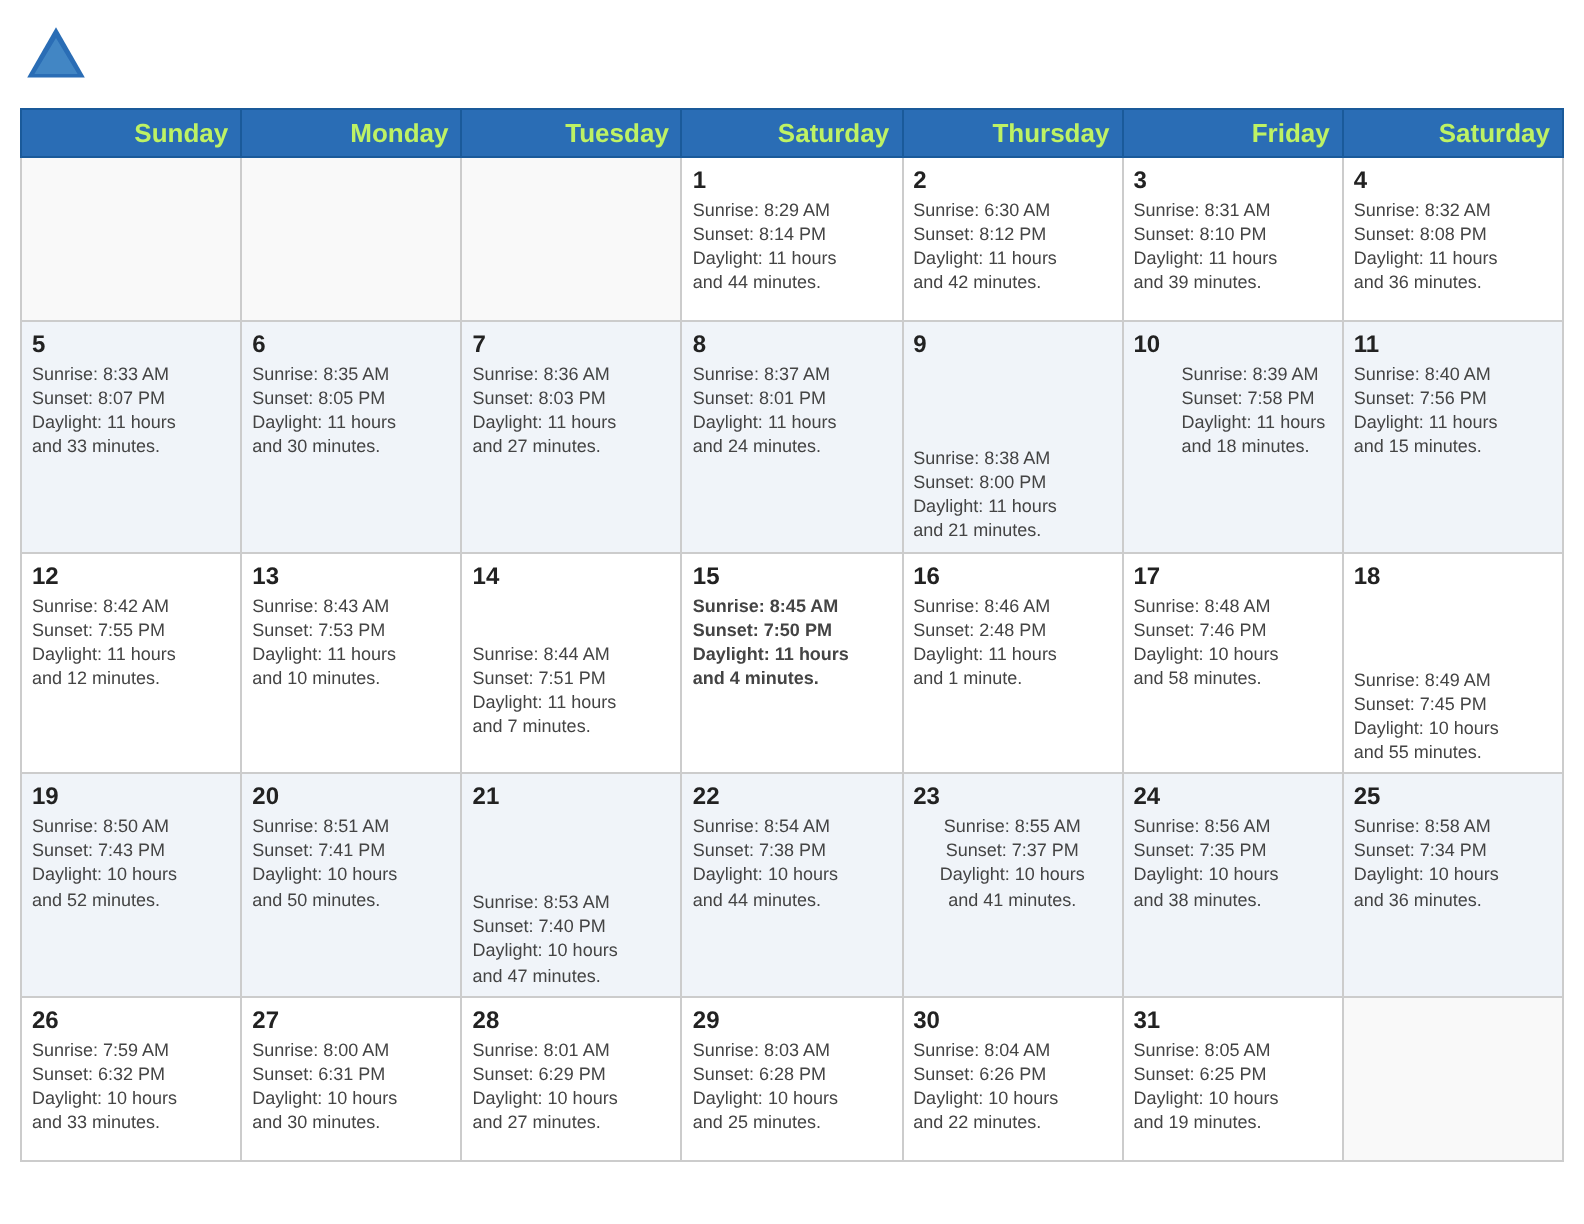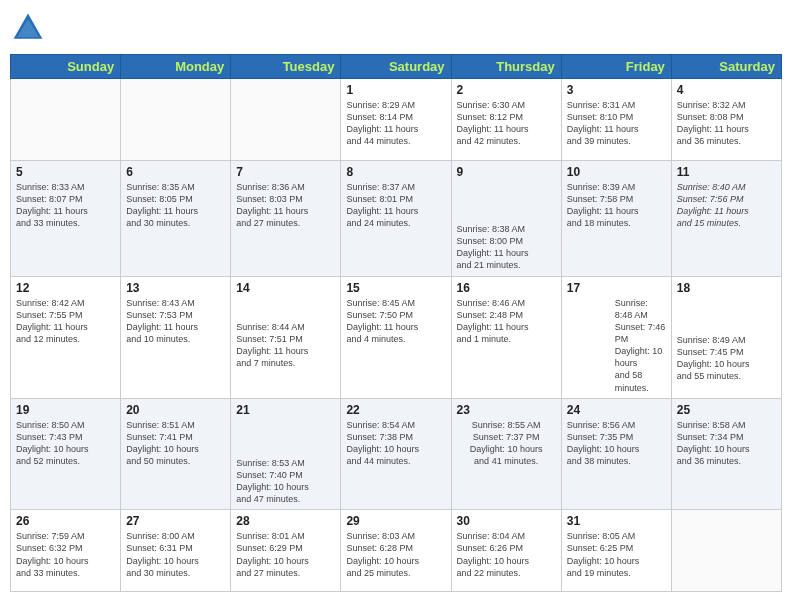--- a/index.html
+++ b/index.html
@@ -191,28 +191,28 @@
           </td>
           <td>
             <div class="day-number">9</div>
             <div class="day-info" style="white-space: pre-line; margin-top: 44px;">Sunrise: 8:38 AM
 Sunset: 8:00 PM
 Daylight: 11 hours
 and 21 minutes.</div>
           </td>
           <td>
             <div class="day-number">10</div>
-            <div class="day-info" style="white-space: pre-line;">Sunrise: 8:39 AM
+            <div class="day-info" style="white-space: pre-line; margin-left: 24px;">Sunrise: 8:39 AM
 Sunset: 7:58 PM
 Daylight: 11 hours
 and 18 minutes.</div>
           </td>
           <td>
             <div class="day-number">11</div>
-            <div class="day-info" style="white-space: pre-line; font-style: italic;">Sunrise: 8:40 AM
+            <div class="day-info" style="white-space: pre-line;">Sunrise: 8:40 AM
 Sunset: 7:56 PM
 Daylight: 11 hours
 and 15 minutes.</div>
           </td>
         </tr>
         <tr>
           <td>
             <div class="day-number">12</div>
             <div class="day-info" style="white-space: pre-line;">Sunrise: 8:42 AM
 Sunset: 7:55 PM
@@ -228,35 +228,35 @@
           </td>
           <td>
             <div class="day-number">14</div>
             <div class="day-info" style="white-space: pre-line; margin-top: 26px;">Sunrise: 8:44 AM
 Sunset: 7:51 PM
 Daylight: 11 hours
 and 7 minutes.</div>
           </td>
           <td>
             <div class="day-number">15</div>
-            <div class="day-info" style="white-space: pre-line;">Sunrise: 8:45 AM
+            <div class="day-info" style="white-space: pre-line; font-weight: bold;">Sunrise: 8:45 AM
 Sunset: 7:50 PM
 Daylight: 11 hours
 and 4 minutes.</div>
           </td>
           <td>
             <div class="day-number">16</div>
             <div class="day-info" style="white-space: pre-line;">Sunrise: 8:46 AM
 Sunset: 2:48 PM
 Daylight: 11 hours
 and 1 minute.</div>
           </td>
           <td>
             <div class="day-number">17</div>
-            <div class="day-info" style="white-space: pre-line; margin-left: 48px;">Sunrise: 8:48 AM
+            <div class="day-info" style="white-space: pre-line;">Sunrise: 8:48 AM
 Sunset: 7:46 PM
 Daylight: 10 hours
 and 58 minutes.</div>
           </td>
           <td>
             <div class="day-number">18</div>
             <div class="day-info" style="white-space: pre-line; margin-top: 39px;">Sunrise: 8:49 AM
 Sunset: 7:45 PM
 Daylight: 10 hours
 and 55 minutes.</div>

